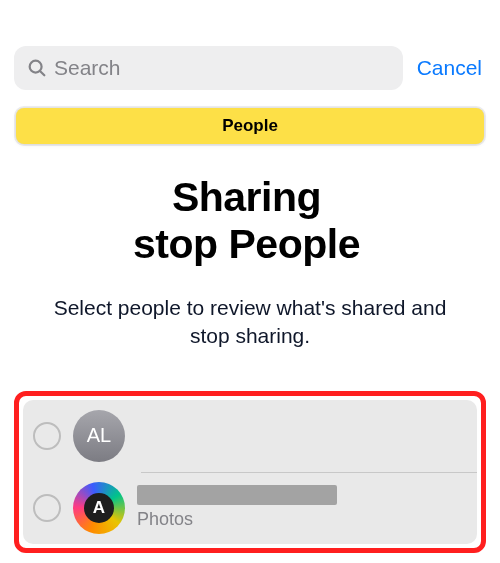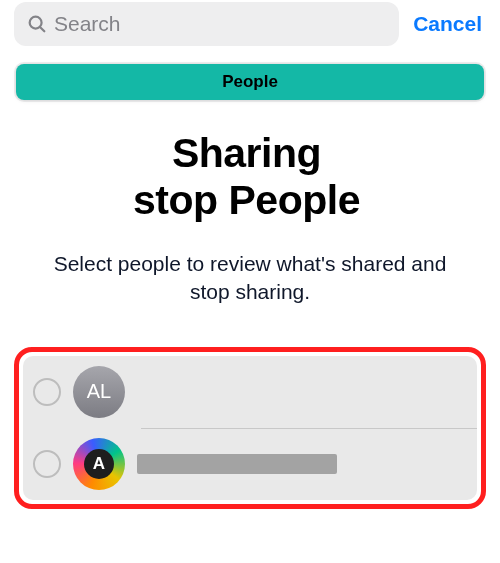--- a/index.html
+++ b/index.html
@@ -13,20 +13,21 @@
       width: 500px;
       height: 563px;
       background: #fff;
       overflow: hidden;
     }
     .topbar {
       display: flex;
       align-items: center;
       padding: 2px 14px 8px 14px;
       gap: 10px;
+      margin-top: 44px;
     }
     .search-box {
       flex: 1;
       display: flex;
       align-items: center;
       background: #eeeeef;
       border-radius: 12px;
       height: 44px;
       padding: 0 12px;
       gap: 6px;
@@ -43,21 +44,21 @@
       font-size: 21px;
       color: #333;
       width: 100%;
     }
     .search-input::placeholder {
       color: #838388;
     }
     .cancel-btn {
       color: #0a7aff;
       font-size: 21px;
-      font-weight: 700;
+      font-weight: 400;
       background: none;
       border: none;
       cursor: pointer;
       padding: 0 4px;
     }
     .seg-wrap {
       padding: 8px 14px 10px 14px;
     }
     .seg {
       display: flex;
@@ -71,21 +72,21 @@
       display: flex;
       align-items: center;
       justify-content: center;
       font-size: 17px;
       font-weight: 600;
       color: #000;
       border-radius: 8px;
       cursor: pointer;
     }
     .seg-item.active {
-      background: #14b8a6;
+      background: #fde047;
       box-shadow: 0 1px 4px rgba(0,0,0,0.08), 0 0 0 0.5px rgba(0,0,0,0.04);
     }
     .heading {
       text-align: center;
       padding: 18px 24px 8px 17px;
     }
     .heading h1 {
       font-size: 41px;
       font-weight: 800;
       letter-spacing: -0.5px;
@@ -96,21 +97,21 @@
       text-align: center;
       padding: 18px 32px 0 32px;
       font-size: 21px;
       font-weight: 400;
       line-height: 1.3;
       color: #0f172a;
     }
     .list-frame {
       margin: 42px 14px 0 14px;
       border: 5px solid #ff1f1f;
-      border-radius: 18px;
+      border-radius: 12px;
       padding: 4px;
     }
     .list-inner {
       background: #e9e9e9;
       border-radius: 10px;
       overflow: hidden;
     }
     .row {
       display: flex;
       align-items: center;
@@ -220,17 +221,18 @@
       <div class="avatar gray">AL</div>
     </div>
 
     <div class="row">
       <div class="radio"></div>
       <div class="avatar multi">
         <div class="inner">A</div>
       </div>
       <div class="row-body">
         <div class="name-redact"></div>
+        <div class="app-label">Photos</div>
       </div>
     </div>
 
   </div>
 </div>
 
 </body></html>

